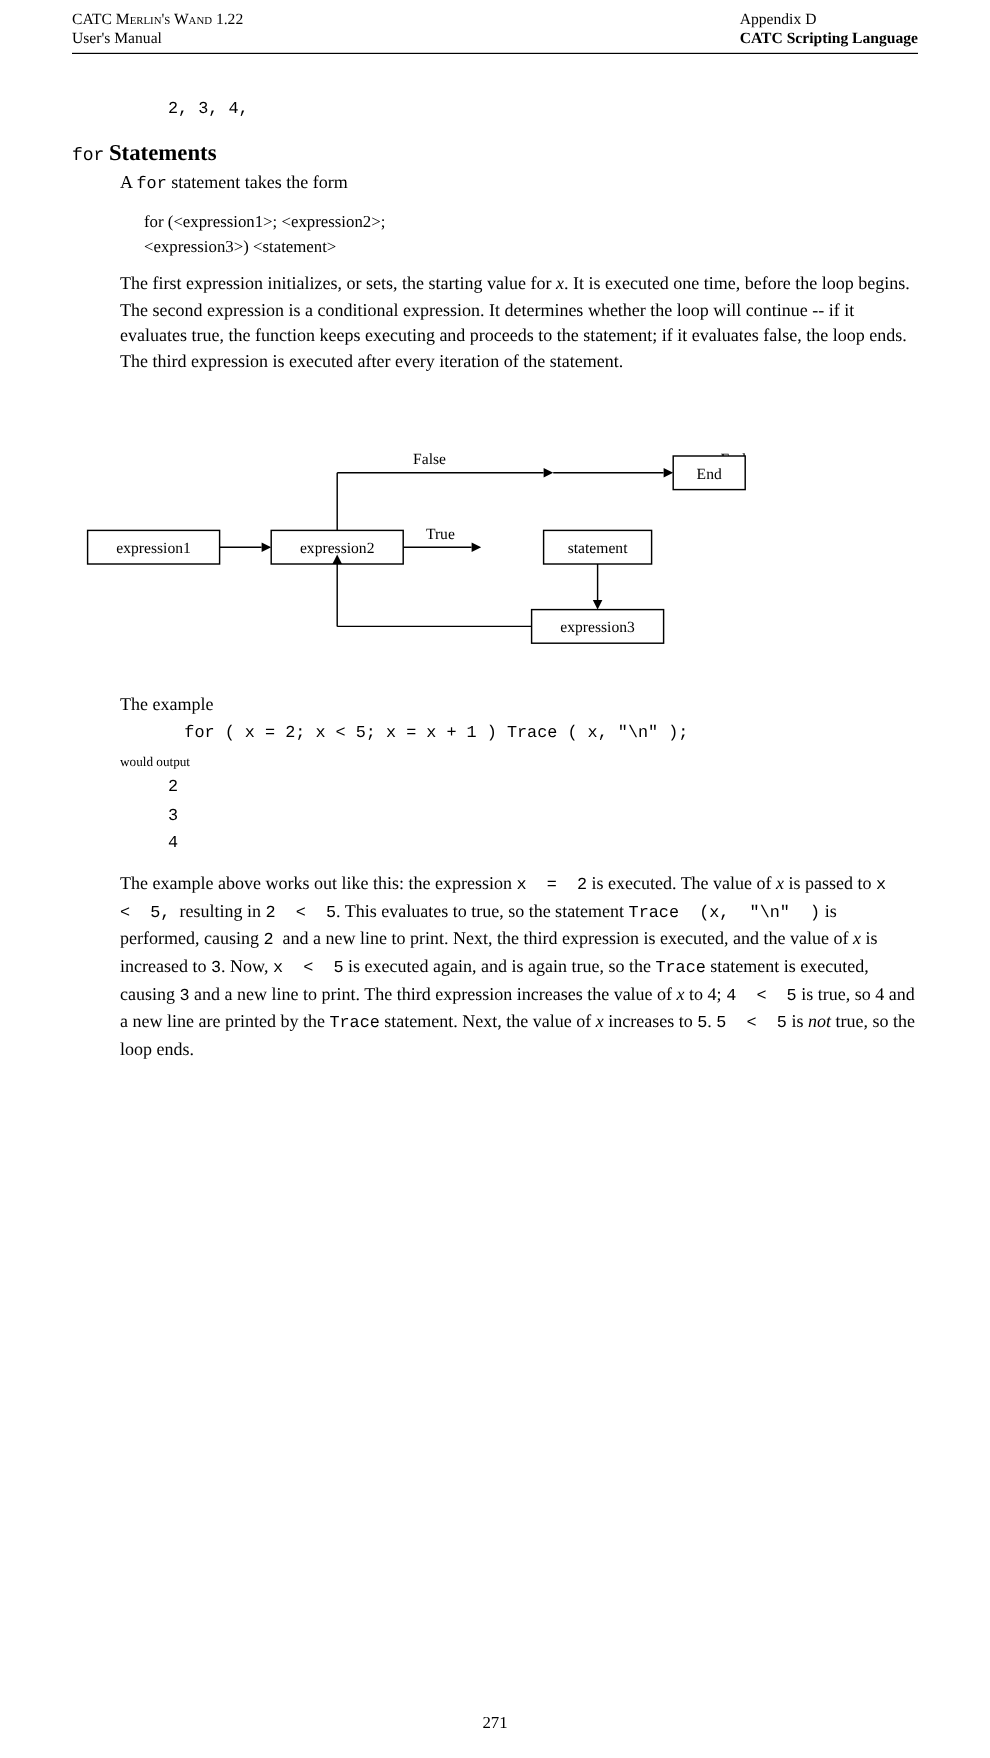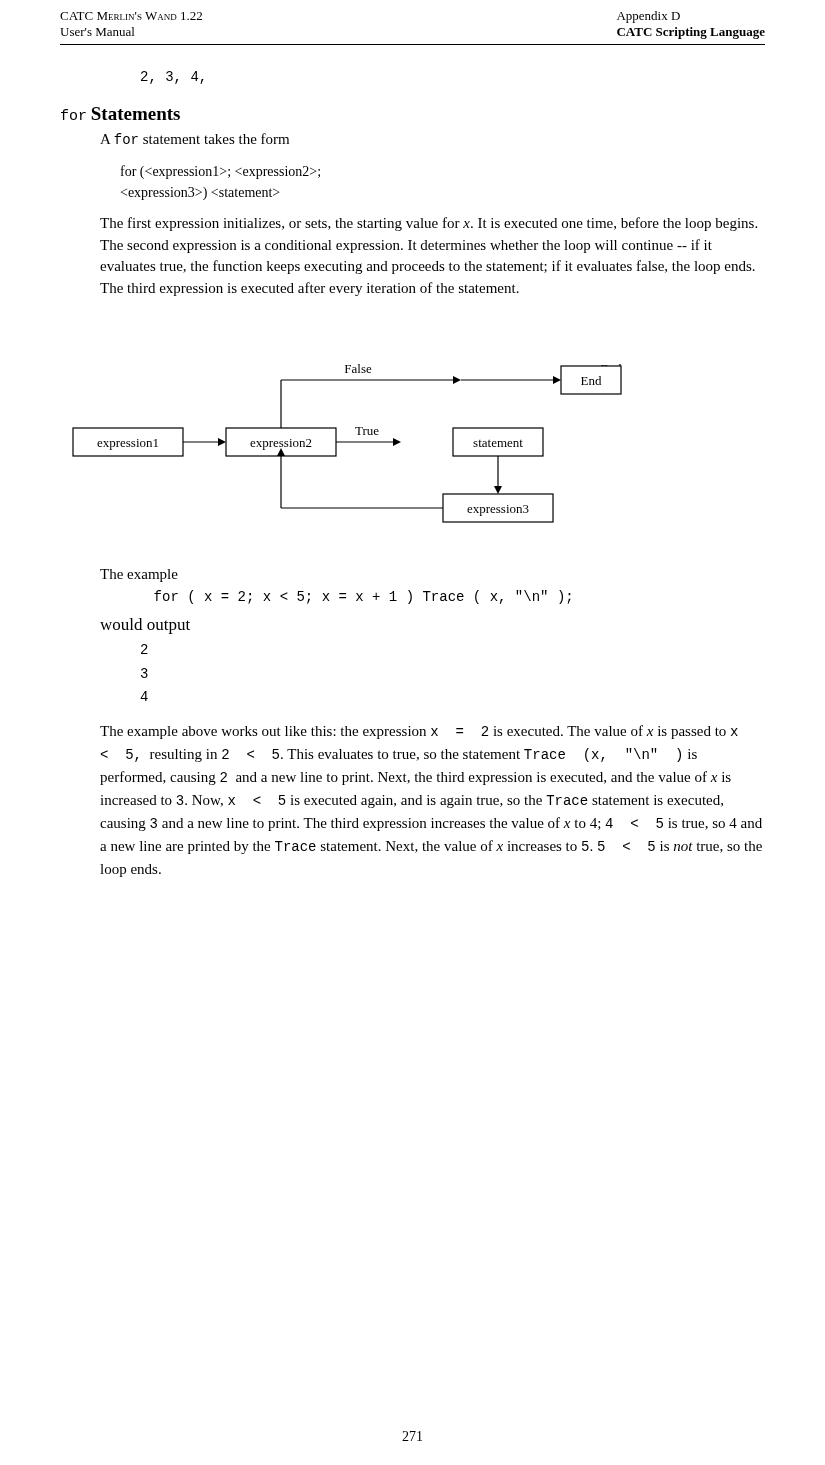--- a/index.html
+++ b/index.html
@@ -41,21 +41,21 @@
     .content {
       padding: 0 0 0 0;
     }
 
     .code-line {
       font-family: "Courier New", Courier, monospace;
       font-size: 14px;
     }
 
     .top-code {
-      margin: 24px 0 18px 80px;
+      margin: 38px 0 18px 80px;
     }
 
     .section-heading {
       margin-top: 10px;
       margin-bottom: 4px;
     }
     .section-heading .for-keyword {
       font-family: "Courier New", Courier, monospace;
       font-size: 15px;
       font-weight: normal;
@@ -88,21 +88,21 @@
       margin: 14px 0 6px 40px;
       font-size: 15px;
     }
     .example-code {
       margin: 4px 0 10px 60px;
       font-family: "Courier New", Courier, monospace;
       font-size: 14px;
     }
     .output-label {
       margin: 8px 0 4px 40px;
-      font-size: 17px;
+      font-size: 11px;
     }
     .output-code {
       margin: 4px 0 10px 80px;
       font-family: "Courier New", Courier, monospace;
       font-size: 14px;
       line-height: 1.7;
     }
 
     .footer {
       position: absolute;

